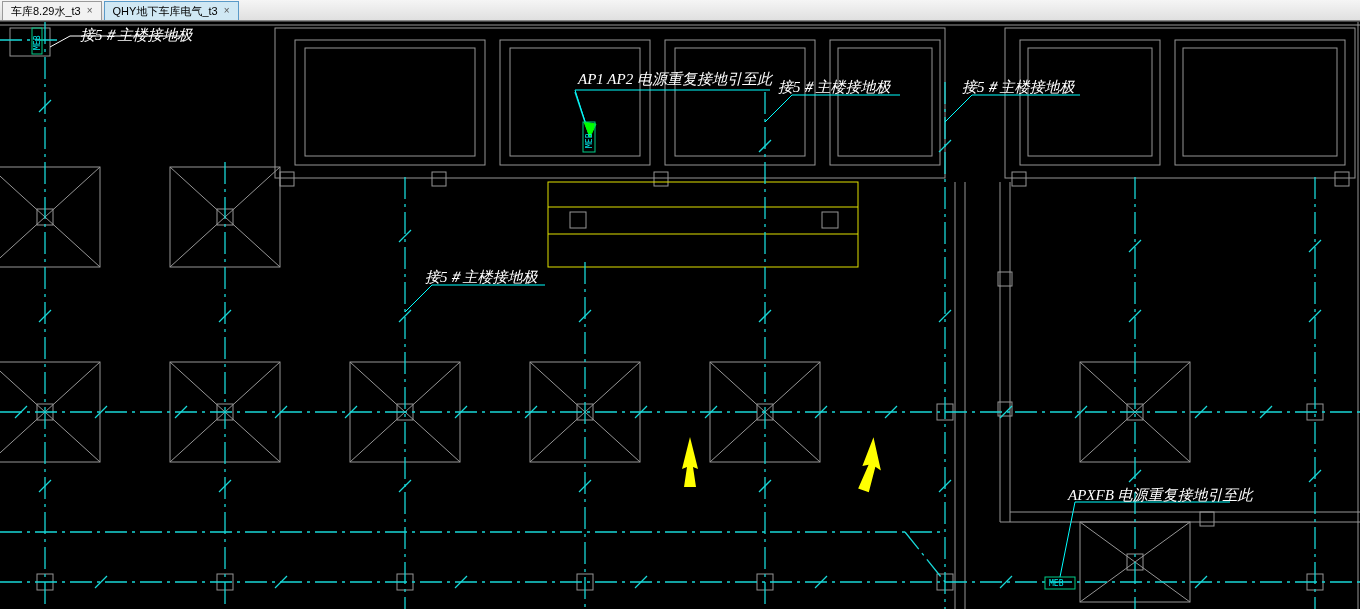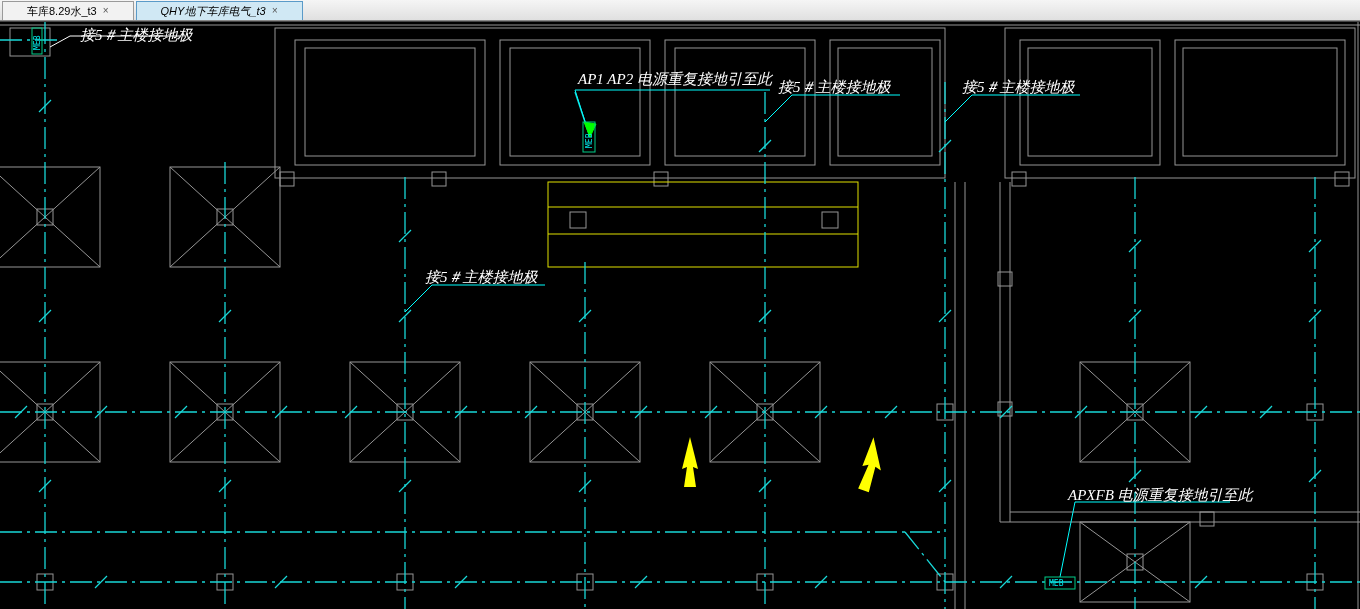--- a/index.html
+++ b/index.html
@@ -1,18 +1,18 @@
 <!DOCTYPE html>
 <html><head>
 <meta charset="utf-8">
 <style>
   html,body{margin:0;padding:0;width:1360px;height:609px;overflow:hidden;background:#efefef;font-family:"Microsoft YaHei","SimSun",sans-serif;}
   .tabbar{height:20px;background:linear-gradient(#f5f5f5,#e0e0e0);border-bottom:1px solid #8a8a8a;display:flex;align-items:flex-end;padding-left:2px;}
-  .tab{height:18px;line-height:18px;font-size:11px;color:#000;padding:0 24px;border:1px solid #9a9a9a;border-bottom:none;margin-right:2px;background:#f2f2f2;display:flex;align-items:center;gap:6px;cursor:pointer;}
-  .tab.active{background:#d0e8f4;border-color:#5a9ac8;font-style:italic;}
+  .tab{height:18px;line-height:18px;font-size:11px;color:#000;padding:0 8px;border:1px solid #9a9a9a;border-bottom:none;margin-right:2px;background:#f2f2f2;display:flex;align-items:center;gap:6px;cursor:pointer;}
+  .tab.active{background:#d0e8f4;border-color:#5a9ac8;}
   .tab .x{font-size:10px;color:#555;}
   .canvas-wrap{position:relative;width:1360px;height:589px;background:#000;border-top:1px solid #444;}
   svg{position:absolute;left:0;top:0;}
   .lbl{fill:#fff;font-size:15px;font-family:"SimSun","Microsoft YaHei",serif;font-style:italic;}
   .meb{fill:#0ee;font-size:8px;font-family:monospace;}
 </style>
 </head>
 <body>
 
 <div class="tabbar">

